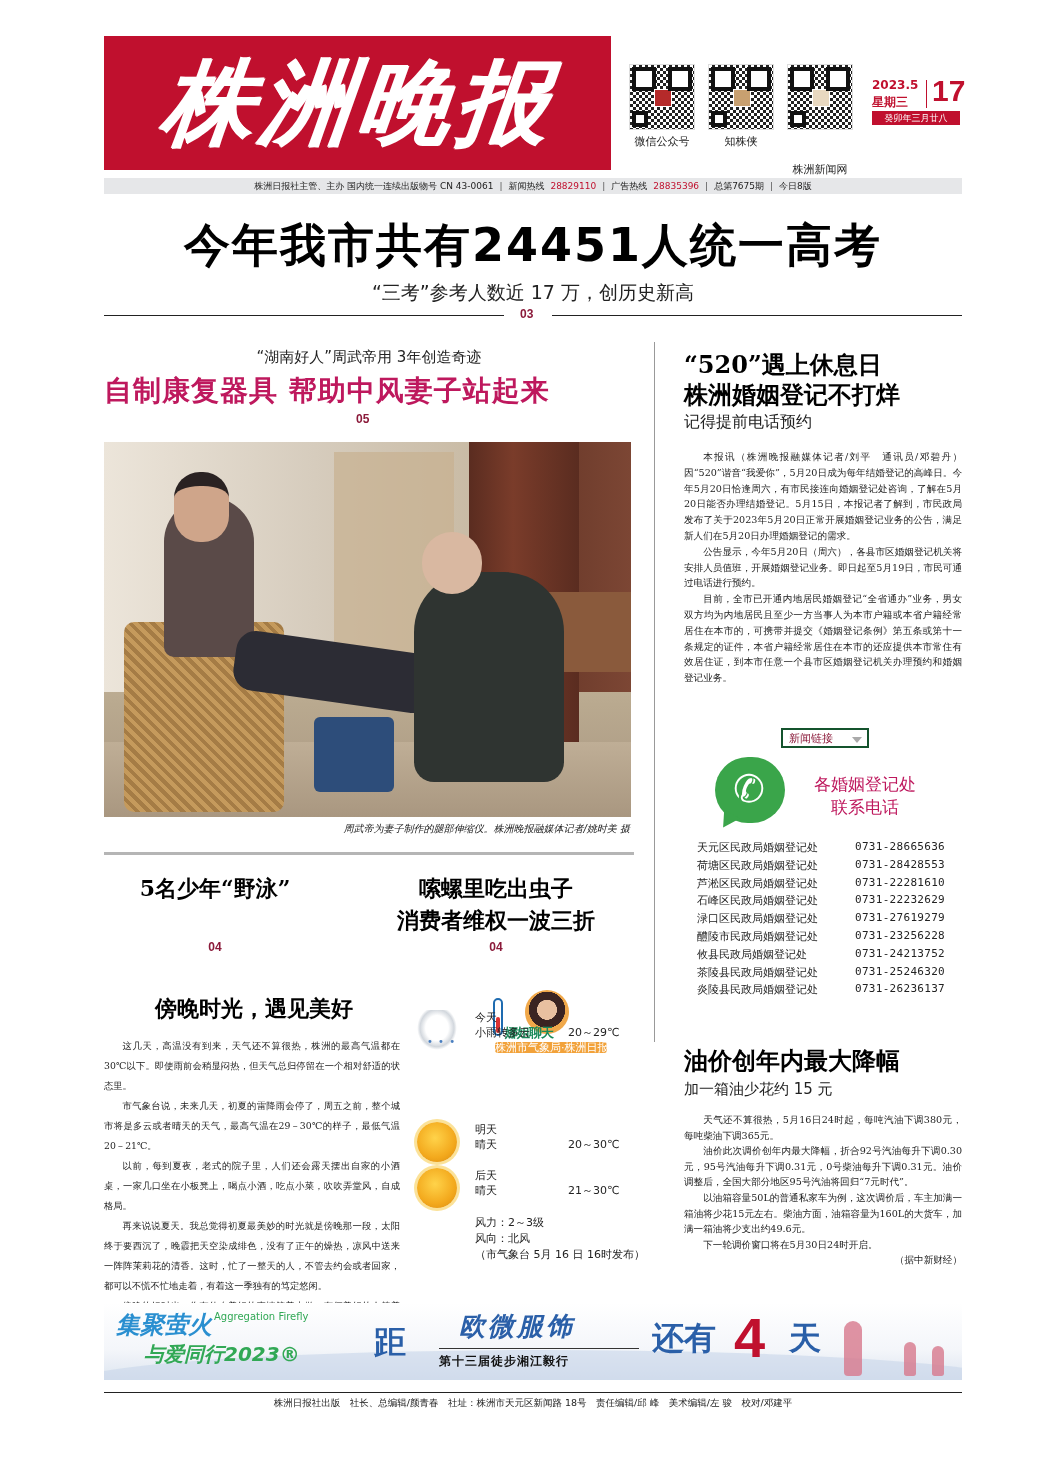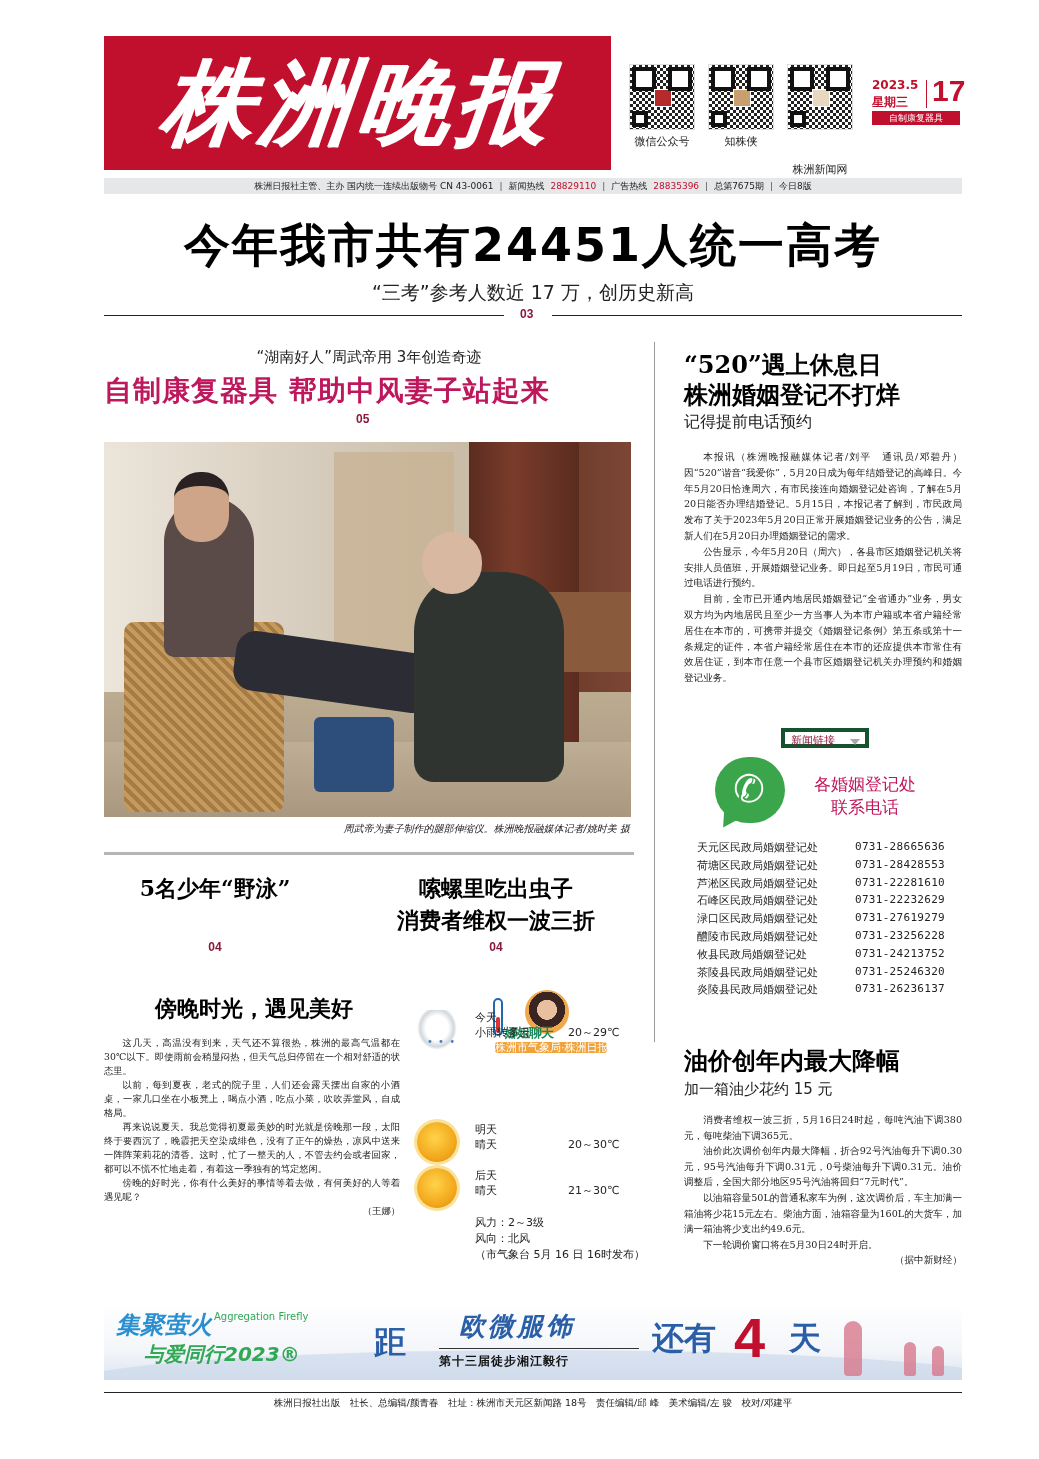--- a/index.html
+++ b/index.html
@@ -66,21 +66,21 @@
   .divider-gray { left: 104px; top: 852px; width: 530px; height: 3px; background: #b5b5b5; }
 
   .sub-hl { font-family: "DejaVu Serif", serif; font-weight: bold; font-size: 22px; text-align: center; color: #000; line-height: 32px; }
   .sub-left { left: 104px; top: 872px; width: 222px; }
   .sub-right { left: 358px; top: 872px; width: 276px; }
   .ref-04a { left: 104px; top: 940px; width: 222px; text-align: center; }
   .ref-04b { left: 358px; top: 940px; width: 276px; text-align: center; }
 
   
   .essay-title { left: 104px; top: 994px; width: 300px; text-align: center; font-family: "DejaVu Serif", serif; font-weight: bold; font-size: 22px; color: #000; }
-  .essay-body { left: 104px; top: 1036px; width: 296px; font-size: 9.3px; line-height: 14px; color: #222; font-family: "DejaVu Serif", serif; }
+  .essay-body { left: 104px; top: 1036px; width: 296px; font-size: 9.3px; line-height: 20px; color: #222; font-family: "DejaVu Serif", serif; }
   .essay-body p { text-indent: 2em; text-align: justify; }
   .essay-body .byline { text-align: right; text-indent: 0; }
 
   .weather-badge { left: 485px; top: 990px; width: 130px; height: 66px; }
   .badge-face { position: absolute; left: 40px; top: 0; width: 44px; height: 44px; border-radius: 22px; background: radial-gradient(circle at 50% 45%, #e8c0a0 0 30%, #3a2422 31% 55%, #f0a84a 56%); }
   .badge-thermo { position: absolute; left: 8px; top: 8px; width: 10px; height: 38px; border: 2px solid #1e6bb0; border-radius: 6px; }
   .badge-thermo::after { content: ""; position: absolute; left: 1px; bottom: 1px; width: 4px; height: 16px; background: #d33; border-radius: 2px; }
   .badge-text { position: absolute; left: 20px; top: 34px; font-size: 13px; font-weight: bold; color: #1a8a5a; letter-spacing: -1px; }
   .badge-strip { position: absolute; left: 10px; top: 52px; width: 112px; height: 11px; background: #f2a23a; border-radius: 3px; color: #fff; font-size: 11px; line-height: 11px; text-align: center; white-space: nowrap; overflow: hidden; }
 
@@ -94,21 +94,21 @@
   .wx-temp { position: absolute; left: 153px; top: 17px; font-size: 11px; color: #222; }
   .wx-extra { left: 475px; top: 1215px; width: 170px; font-size: 11px; line-height: 16px; color: #222; }
 
   
   .col-rule { left: 654px; top: 342px; width: 1px; height: 700px; background: #999; }
   .side-title { left: 684px; top: 350px; width: 280px; font-family: "DejaVu Serif", serif; font-weight: bold; font-size: 24px; line-height: 30px; color: #000; }
   .side-sub { left: 684px; top: 412px; font-size: 16px; color: #222; }
   .side-body { left: 684px; top: 449px; width: 278px; font-size: 9.6px; line-height: 15.8px; color: #222; font-family: "DejaVu Serif", serif; }
   .side-body p { text-indent: 2em; text-align: justify; }
 
-  .news-link-tag { left: 781px; top: 728px; width: 88px; height: 20px; border: 4px solid #14532d; background: #fff; font-size: 11px; color: #8b1a3a; padding-left: 6px; line-height: 18px; }
+  .news-link-tag { left: 781px; top: 728px; width: 88px; height: 20px; border: 2px solid #14532d; background: #fff; font-size: 11px; color: #8b1a3a; padding-left: 6px; line-height: 18px; }
   .news-link-tag .tri { position: absolute; right: 5px; top: 7px; width: 0; height: 0; border-left: 5px solid transparent; border-right: 5px solid transparent; border-top: 6px solid #aaa; }
   .phone-bubble { left: 715px; top: 757px; width: 70px; height: 66px; border-radius: 35px; background: #3aa54a; }
   .phone-bubble::before { content: ""; position: absolute; left: 4px; bottom: -6px; width: 0; height: 0; border-left: 8px solid transparent; border-right: 10px solid transparent; border-top: 16px solid #3aa54a; transform: rotate(30deg); }
   .phone-glyph { position: absolute; left: 18px; top: 12px; font-size: 38px; color: #fff; line-height: 40px; }
   .contact-title { left: 790px; top: 773px; width: 150px; text-align: center; font-size: 17px; line-height: 23px; color: #be185d; }
 
   .contacts { left: 697px; top: 840px; width: 265px; }
   .contact-row { display: flex; height: 17.8px; font-size: 11px; color: #222; }
   .contact-row .name { width: 158px; white-space: nowrap; }
   .contact-row .phone { font-family: "DejaVu Sans Mono", monospace; font-size: 11px; letter-spacing: .3px; }
@@ -164,21 +164,21 @@
       <div class="qr-logo" style="background:#e8d8c0"></div>
     </div>
   <div class="qr-label">株洲新闻网</div>
 </div>
 
 <div class="abs date-block">
   <span class="date-ym">2023.5</span>
   <span class="date-wd">星期三</span>
   <span class="date-sep"></span>
   <span class="date-day">17</span>
-  <span class="date-lunar">自制康复器具</span>
+  <span class="date-lunar">癸卯年三月廿八</span>
 </div>
 
 <div class="abs infobar">
   <span>株洲日报社主管、主办 国内统一连续出版物号 CN 43-0061</span>
   <span class="sep">|</span>
   <span>新闻热线</span>
   <span class="red">28829110</span>
   <span class="sep">|</span>
   <span>广告热线</span>
   <span class="red">28835396</span>
@@ -221,20 +221,21 @@
 <div class="abs page-ref ref-04a">04</div>
 <div class="abs sub-hl sub-right">
   <div>嗦螺里吃出虫子</div>
   <div>消费者维权一波三折</div>
 </div>
 <div class="abs page-ref ref-04b">04</div>
 
 <div class="abs essay-title">傍晚时光，遇见美好</div>
 <div class="abs essay-body">
   <p>这几天，高温没有到来，天气还不算很热，株洲的最高气温都在30℃以下。即使雨前会稍显闷热，但天气总归停留在一个相对舒适的状态里。</p>
+  <p>市气象台说，未来几天，初夏的雷降雨会停了，周五之前，整个城市将是多云或者晴天的天气，最高气温在29－30℃的样子，最低气温20－21℃。</p>
   <p>以前，每到夏夜，老式的院子里，人们还会露天摆出自家的小酒桌，一家几口坐在小板凳上，喝点小酒，吃点小菜，吹吹弄堂风，自成格局。</p>
   <p>再来说说夏天。我总觉得初夏最美妙的时光就是傍晚那一段，太阳终于要西沉了，晚霞把天空染成绯色，没有了正午的燥热，凉风中送来一阵阵茉莉花的清香。这时，忙了一整天的人，不管去约会或者回家，都可以不慌不忙地走着，有着这一季独有的笃定悠闲。</p>
   <p>傍晚的好时光，你有什么美好的事情等着去做，有何美好的人等着遇见呢？</p>
   <p class="byline">（王娜）</p>
 </div>
 
 <div class="abs weather-badge">
   <div class="badge-thermo"></div>
   <div class="badge-face"></div>
   <div class="badge-text"><span>娜姐聊天</span></div>
@@ -324,21 +325,21 @@
     </div>
   <div class="contact-row">
       <span class="name">炎陵县民政局婚姻登记处</span>
       <span class="phone">0731-26236137</span>
     </div>
 </div>
 
 <div class="abs oil-title">油价创年内最大降幅</div>
 <div class="abs oil-sub">加一箱油少花约 15 元</div>
 <div class="abs oil-body">
-  <p>消费者维权一波三折，5月16日24时起，每吨汽油下调380元，每吨柴油下调365元。</p>
+  <p>天气还不算很热，5月16日24时起，每吨汽油下调380元，每吨柴油下调365元。</p>
   <p>油价此次调价创年内最大降幅，折合92号汽油每升下调0.30元，95号汽油每升下调0.31元，0号柴油每升下调0.31元。油价调整后，全国大部分地区95号汽油将回归“7元时代”。</p>
   <p>以油箱容量50L的普通私家车为例，这次调价后，车主加满一箱油将少花15元左右。柴油方面，油箱容量为160L的大货车，加满一箱油将少支出约49.6元。</p>
   <p>下一轮调价窗口将在5月30日24时开启。</p>
   <p class="byline">（据中新财经）</p>
 </div>
 
 <div class="abs ad">
   <span class="ad-brand1">集聚萤火</span>
   <span class="ad-en">Aggregation Firefly</span>
   <span class="ad-brand2">与爱同行2023®</span>

